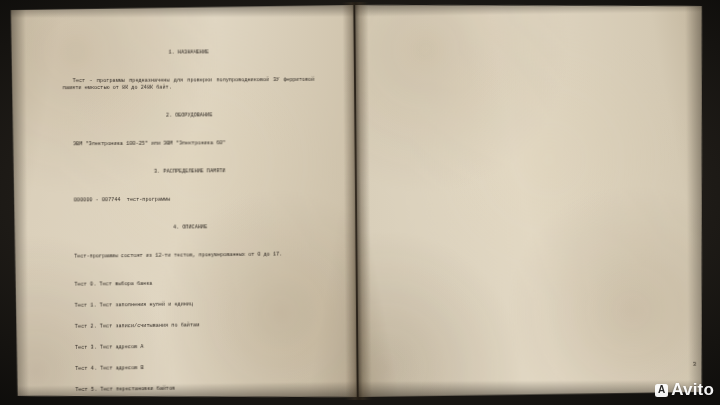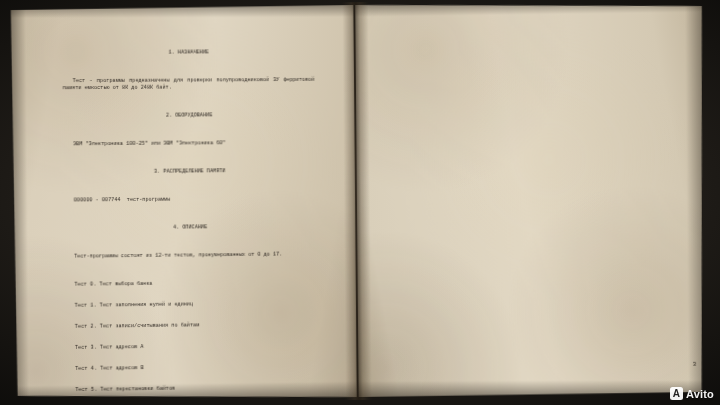--- a/index.html
+++ b/index.html
@@ -155,21 +155,21 @@
   .wm-box .wm-a {
     color: #232323;
     font-family: "Liberation Sans", sans-serif;
     font-size: 10px;
     font-weight: 700;
     line-height: 1;
   }
   .wm-text {
     color: #ffffff;
     font-family: "Liberation Sans", sans-serif;
-    font-size: 11px;
+    font-size: 17px;
     font-weight: 700;
     letter-spacing: 0.2px;
     text-shadow: 0 1px 2px rgba(0,0,0,0.6);
   }
 </style>
 </head>
 <body>
 
 <div class="photo">
   <div class="backdrop"></div>

